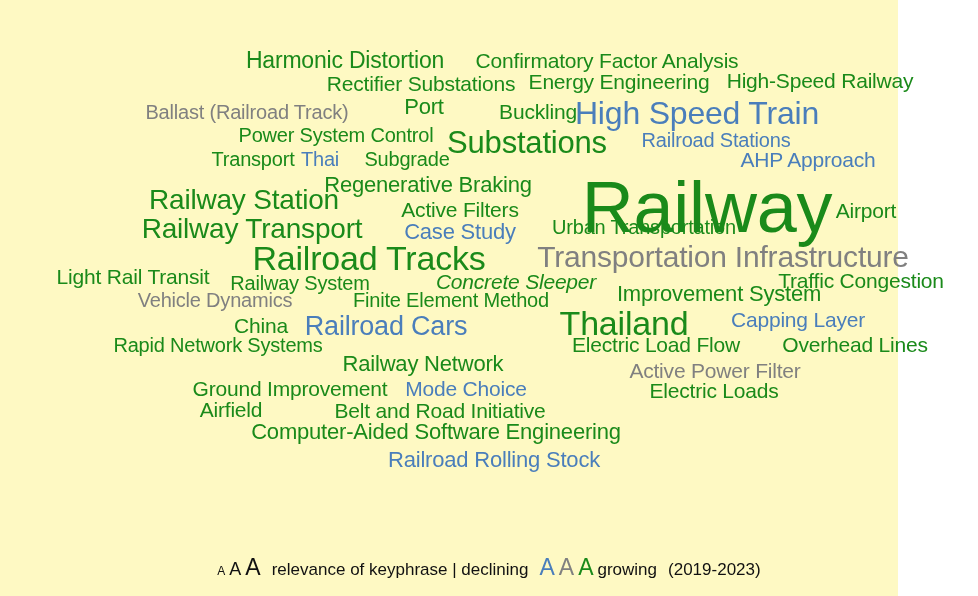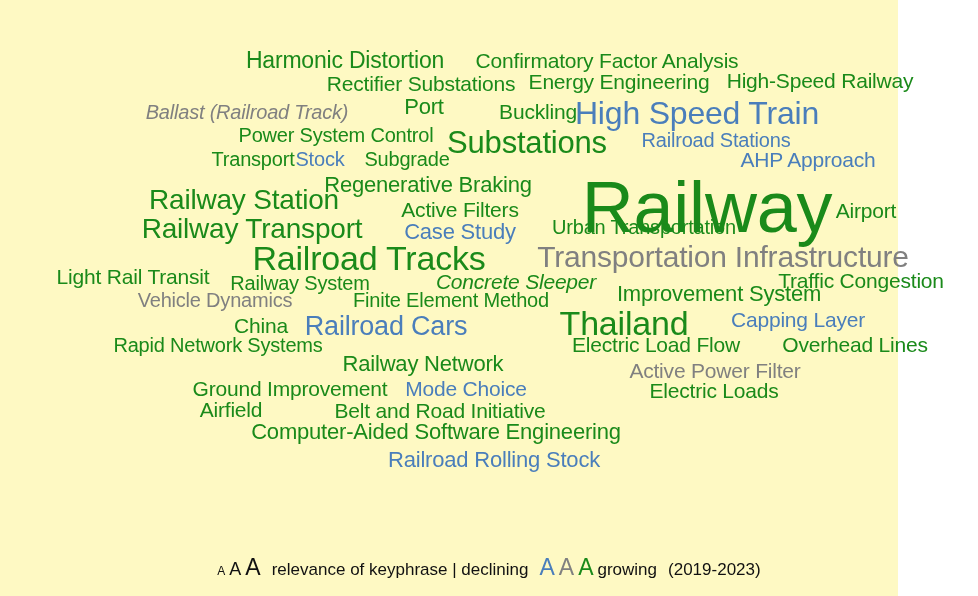--- a/index.html
+++ b/index.html
@@ -74,29 +74,29 @@
 <body>
 
 <div id="wordcloud-root">
 
   <div class="cloud-area" id="cloud-area">
       <span class="word" style="left: 345px; top: 60px; font-size: 23px; color: rgb(26, 138, 26);">Harmonic Distortion</span>
       <span class="word" style="left: 607px; top: 60px; font-size: 21px; color: rgb(26, 138, 26);">Confirmatory Factor Analysis</span>
       <span class="word" style="left: 421px; top: 83px; font-size: 21px; color: rgb(26, 138, 26);">Rectifier Substations</span>
       <span class="word" style="left: 619px; top: 81px; font-size: 21px; color: rgb(26, 138, 26);">Energy Engineering</span>
       <span class="word" style="left: 820px; top: 80px; font-size: 21px; color: rgb(26, 138, 26);">High-Speed Railway</span>
-      <span class="word" style="left: 247px; top: 112px; font-size: 20px; color: rgb(128, 128, 128); font-style: italic;">Ballast (Railroad Track)</span>
+      <span class="word" style="left: 247px; top: 112px; font-size: 20px; color: rgb(128, 128, 128);">Ballast (Railroad Track)</span>
       <span class="word" style="left: 424px; top: 107px; font-size: 22px; color: rgb(26, 138, 26);">Port</span>
       <span class="word" style="left: 538px; top: 111px; font-size: 21px; color: rgb(26, 138, 26);">Buckling</span>
       <span class="word" style="left: 697px; top: 113px; font-size: 32px; color: rgb(74, 126, 187);">High Speed Train</span>
       <span class="word" style="left: 336px; top: 135px; font-size: 20px; color: rgb(26, 138, 26);">Power System Control</span>
       <span class="word" style="left: 527px; top: 142px; font-size: 31px; color: rgb(26, 138, 26);">Substations</span>
       <span class="word" style="left: 716px; top: 140px; font-size: 20px; color: rgb(74, 126, 187);">Railroad Stations</span>
       <span class="word" style="left: 253px; top: 159px; font-size: 20px; color: rgb(26, 138, 26);">Transport</span>
-      <span class="word" style="left: 320px; top: 159px; font-size: 20px; color: rgb(74, 126, 187);">Stock</span>
+      <span class="word" style="left: 320px; top: 159px; font-size: 20px; color: rgb(74, 126, 187);">Thai</span>
       <span class="word" style="left: 407px; top: 159px; font-size: 20px; color: rgb(26, 138, 26);">Subgrade</span>
       <span class="word" style="left: 808px; top: 159px; font-size: 21px; color: rgb(74, 126, 187);">AHP Approach</span>
       <span class="word" style="left: 428px; top: 185px; font-size: 22px; color: rgb(26, 138, 26);">Regenerative Braking</span>
       <span class="word" style="left: 244px; top: 200px; font-size: 28px; color: rgb(26, 138, 26); text-align: center;">Railway Station</span>
       <span class="word" style="left: 707px; top: 207px; font-size: 72px; color: rgb(26, 138, 26);">Railway</span>
       <span class="word" style="left: 460px; top: 209px; font-size: 21px; color: rgb(26, 138, 26);">Active Filters</span>
       <span class="word" style="left: 866px; top: 210px; font-size: 21px; color: rgb(26, 138, 26);">Airport</span>
       <span class="word" style="left: 252px; top: 229px; font-size: 28px; color: rgb(26, 138, 26);">Railway Transport</span>
       <span class="word" style="left: 460px; top: 232px; font-size: 22px; color: rgb(74, 126, 187);">Case Study</span>
       <span class="word" style="left: 644px; top: 227px; font-size: 20px; color: rgb(26, 138, 26);">Urban Transportation</span>

